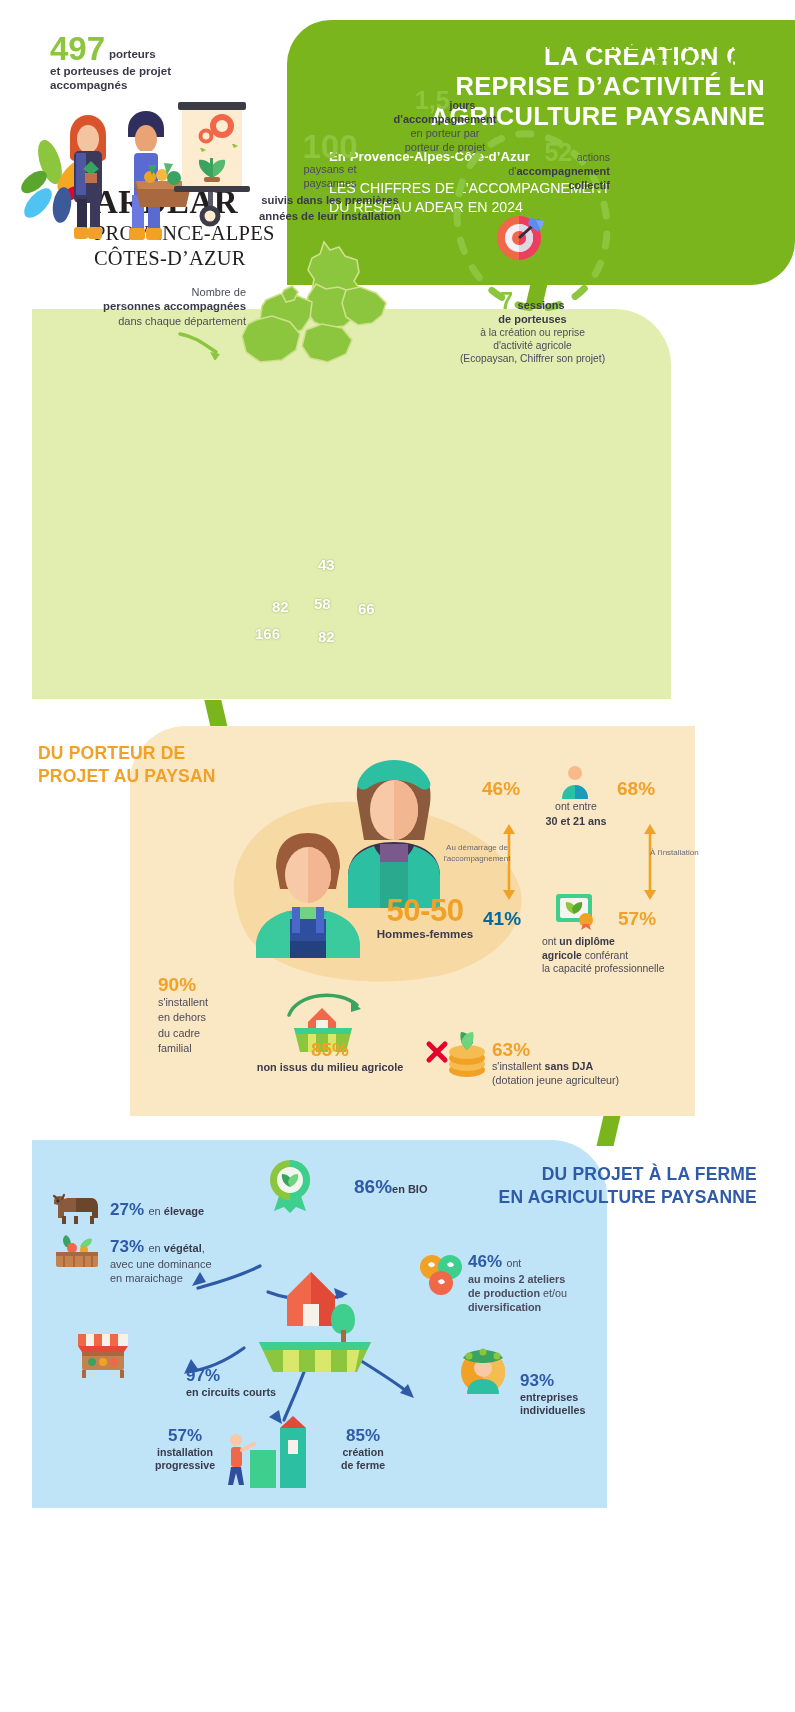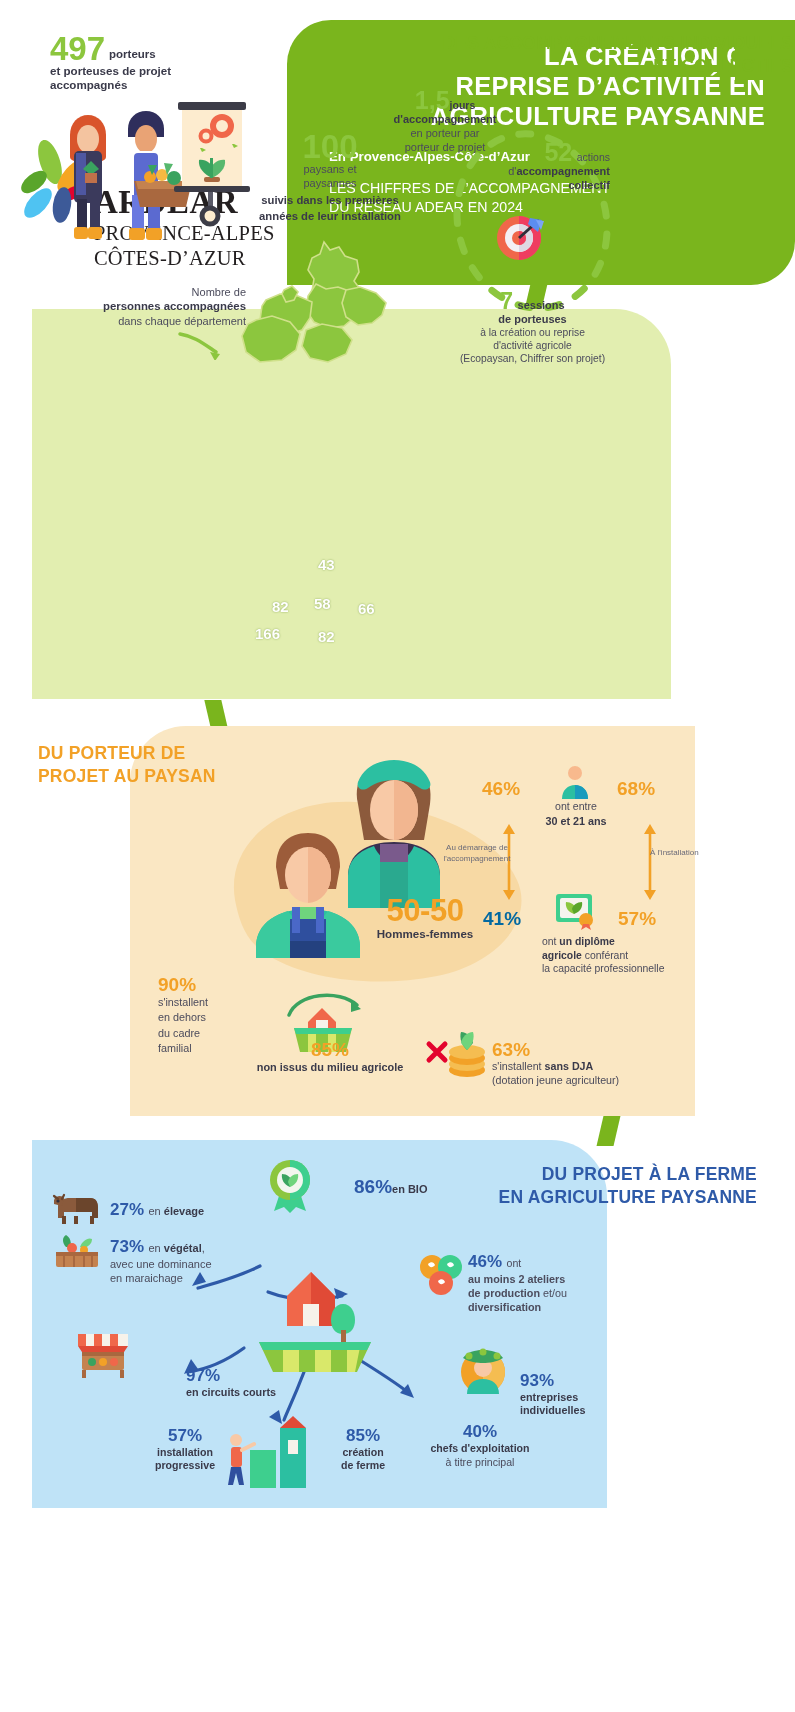--- a/index.html
+++ b/index.html
@@ -644,25 +644,20 @@
     <circle cx="14" cy="8" r="3.5" fill="#8cc63e"></circle>
     <circle cx="28" cy="4" r="3.5" fill="#8cc63e"></circle>
     <circle cx="42" cy="8" r="3.5" fill="#8cc63e"></circle>
   </svg>
   <div class="c93">
     <span class="num">93%</span>
     <span class="t">entreprises</span>
     <span class="t">individuelles</span>
   </div>
 
-  <div class="c40">
-    <span class="num">40%</span>
-    <span class="t">chefs d'exploitation</span>
-    <span class="t2">à titre principal</span>
-  </div>
 
   <svg class="steps-ill" viewBox="0 0 100 78">
     <rect x="32" y="40" width="26" height="38" fill="#3ecf8e"></rect>
     <rect x="62" y="18" width="26" height="60" fill="#2cbfa1"></rect>
     <path d="M62 18l13-12 13 12z" fill="#e04a36"></path>
     <rect x="70" y="30" width="10" height="14" fill="#f6f2ea"></rect>
     <circle cx="18" cy="30" r="6" fill="#f8c9a6"></circle>
     <rect x="13" y="37" width="11" height="20" rx="3" fill="#f0674a"></rect>
     <path d="M13 57l-3 18h5l3-12 3 12h5l-3-18z" fill="#2f4f9e"></path>
     <path d="M24 40l12-6" stroke="#f8c9a6" stroke-width="4" stroke-linecap="round"></path>

